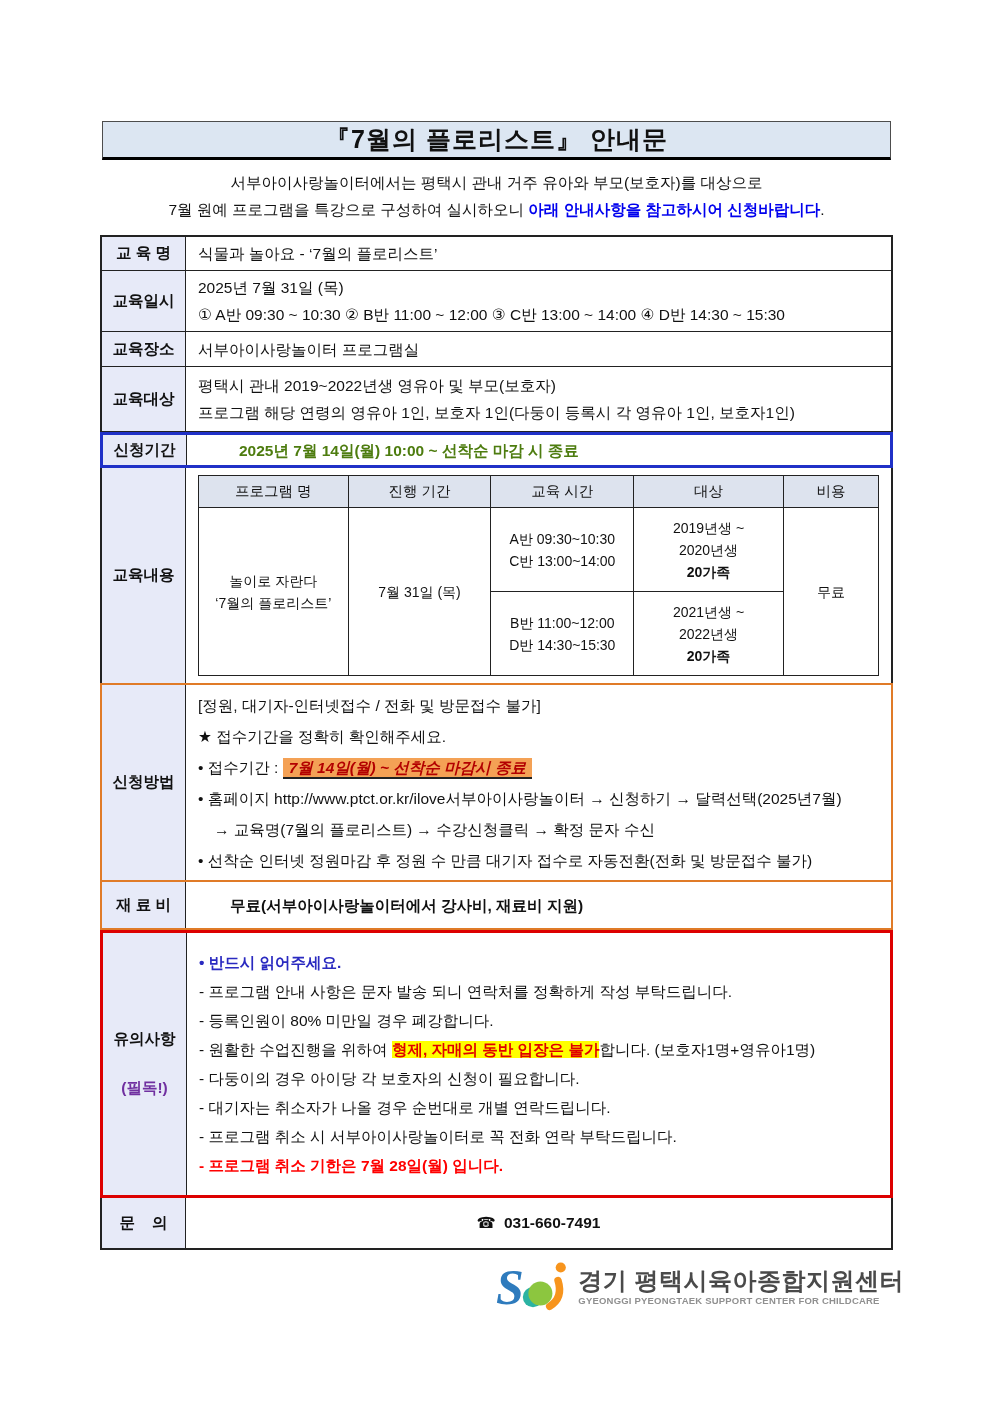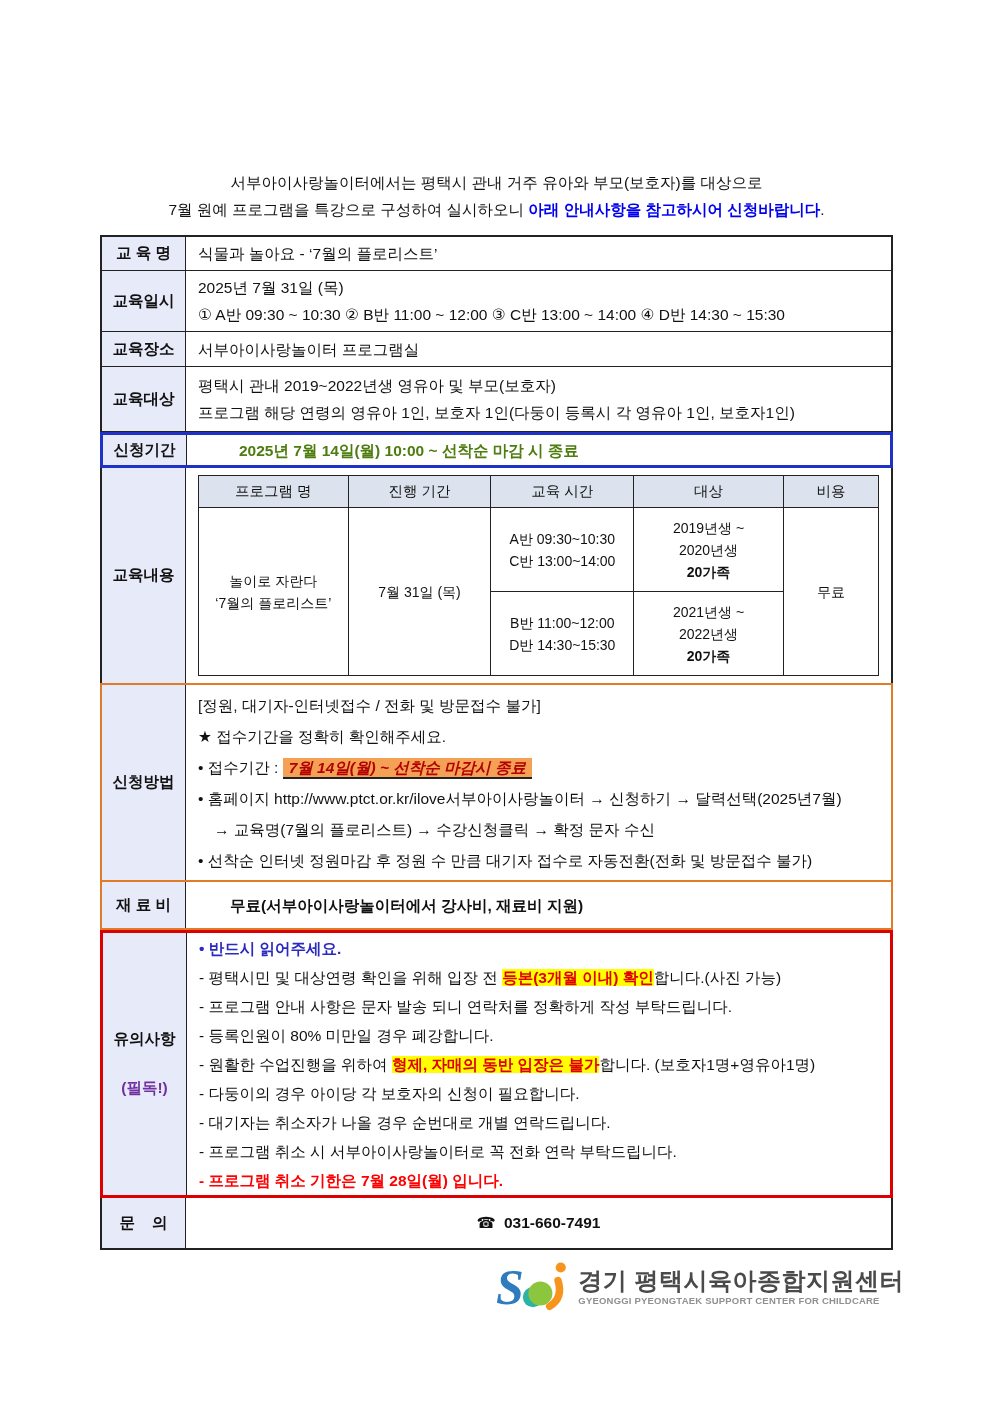--- a/index.html
+++ b/index.html
@@ -76,20 +76,23 @@
   .footer-logo { position:absolute; top:1258px; right:88px; display:flex; align-items:center; gap:8px; }
   .logo-text { display:flex; flex-direction:column; }
   .org-name { font-size:24px; color:#4a4a4a; font-weight:700; letter-spacing:0.5px; line-height:28px; }
   .org-name-en { font-size:9.5px; color:#909090; font-weight:bold; letter-spacing:0.2px; }
 </style>
 </head>
 <body>
 
 <div class="page">
 
+  <div class="title-band">
+    <span>『7월의 플로리스트』 안내문</span>
+  </div>
 
   <div class="intro">
     <div class="line">서부아이사랑놀이터에서는 평택시 관내 거주 유아와 부모(보호자)를 대상으로</div>
     <div class="line">
       <span>7월 원예 프로그램을 특강으로 구성하여 실시하오니 </span><span class="blue">아래 안내사항을 참고하시어 신청바랍니다</span><span>.</span>
     </div>
   </div>
 
   <div class="doc">
 
@@ -208,23 +211,20 @@
       </div>
     </div>
 
     <div class="doc-row row-notice">
       <div class="label-cell">
         <span>유의사항</span>
         <span class="notice-subd">(필독!)</span>
       </div>
       <div class="content-cell">
         <div class="line notice-head">• 반드시 읽어주세요.</div>
-        <div class="line">
-          <span>- 평택시민 및 대상연령 확인을 위해 입장 전 </span><span class="hl-yellow">등본(3개월 이내) 확인</span><span>합니다.(사진 가능)</span>
-        </div>
         <div class="line">- 프로그램 안내 사항은 문자 발송 되니 연락처를 정확하게 작성 부탁드립니다.</div>
         <div class="line">- 등록인원이 80% 미만일 경우 폐강합니다.</div>
         <div class="line">
           <span>- 원활한 수업진행을 위하여 </span><span class="hl-yellow">형제, 자매의 동반 입장은 불가</span><span>합니다. (보호자1명+영유아1명)</span>
         </div>
         <div class="line">- 다둥이의 경우 아이당 각 보호자의 신청이 필요합니다.</div>
         <div class="line">- 대기자는 취소자가 나올 경우 순번대로 개별 연락드립니다.</div>
         <div class="line">- 프로그램 취소 시 서부아이사랑놀이터로 꼭 전화 연락 부탁드립니다.</div>
         <div class="line notice-final">- 프로그램 취소 기한은 7월 28일(월) 입니다.</div>
       </div>

